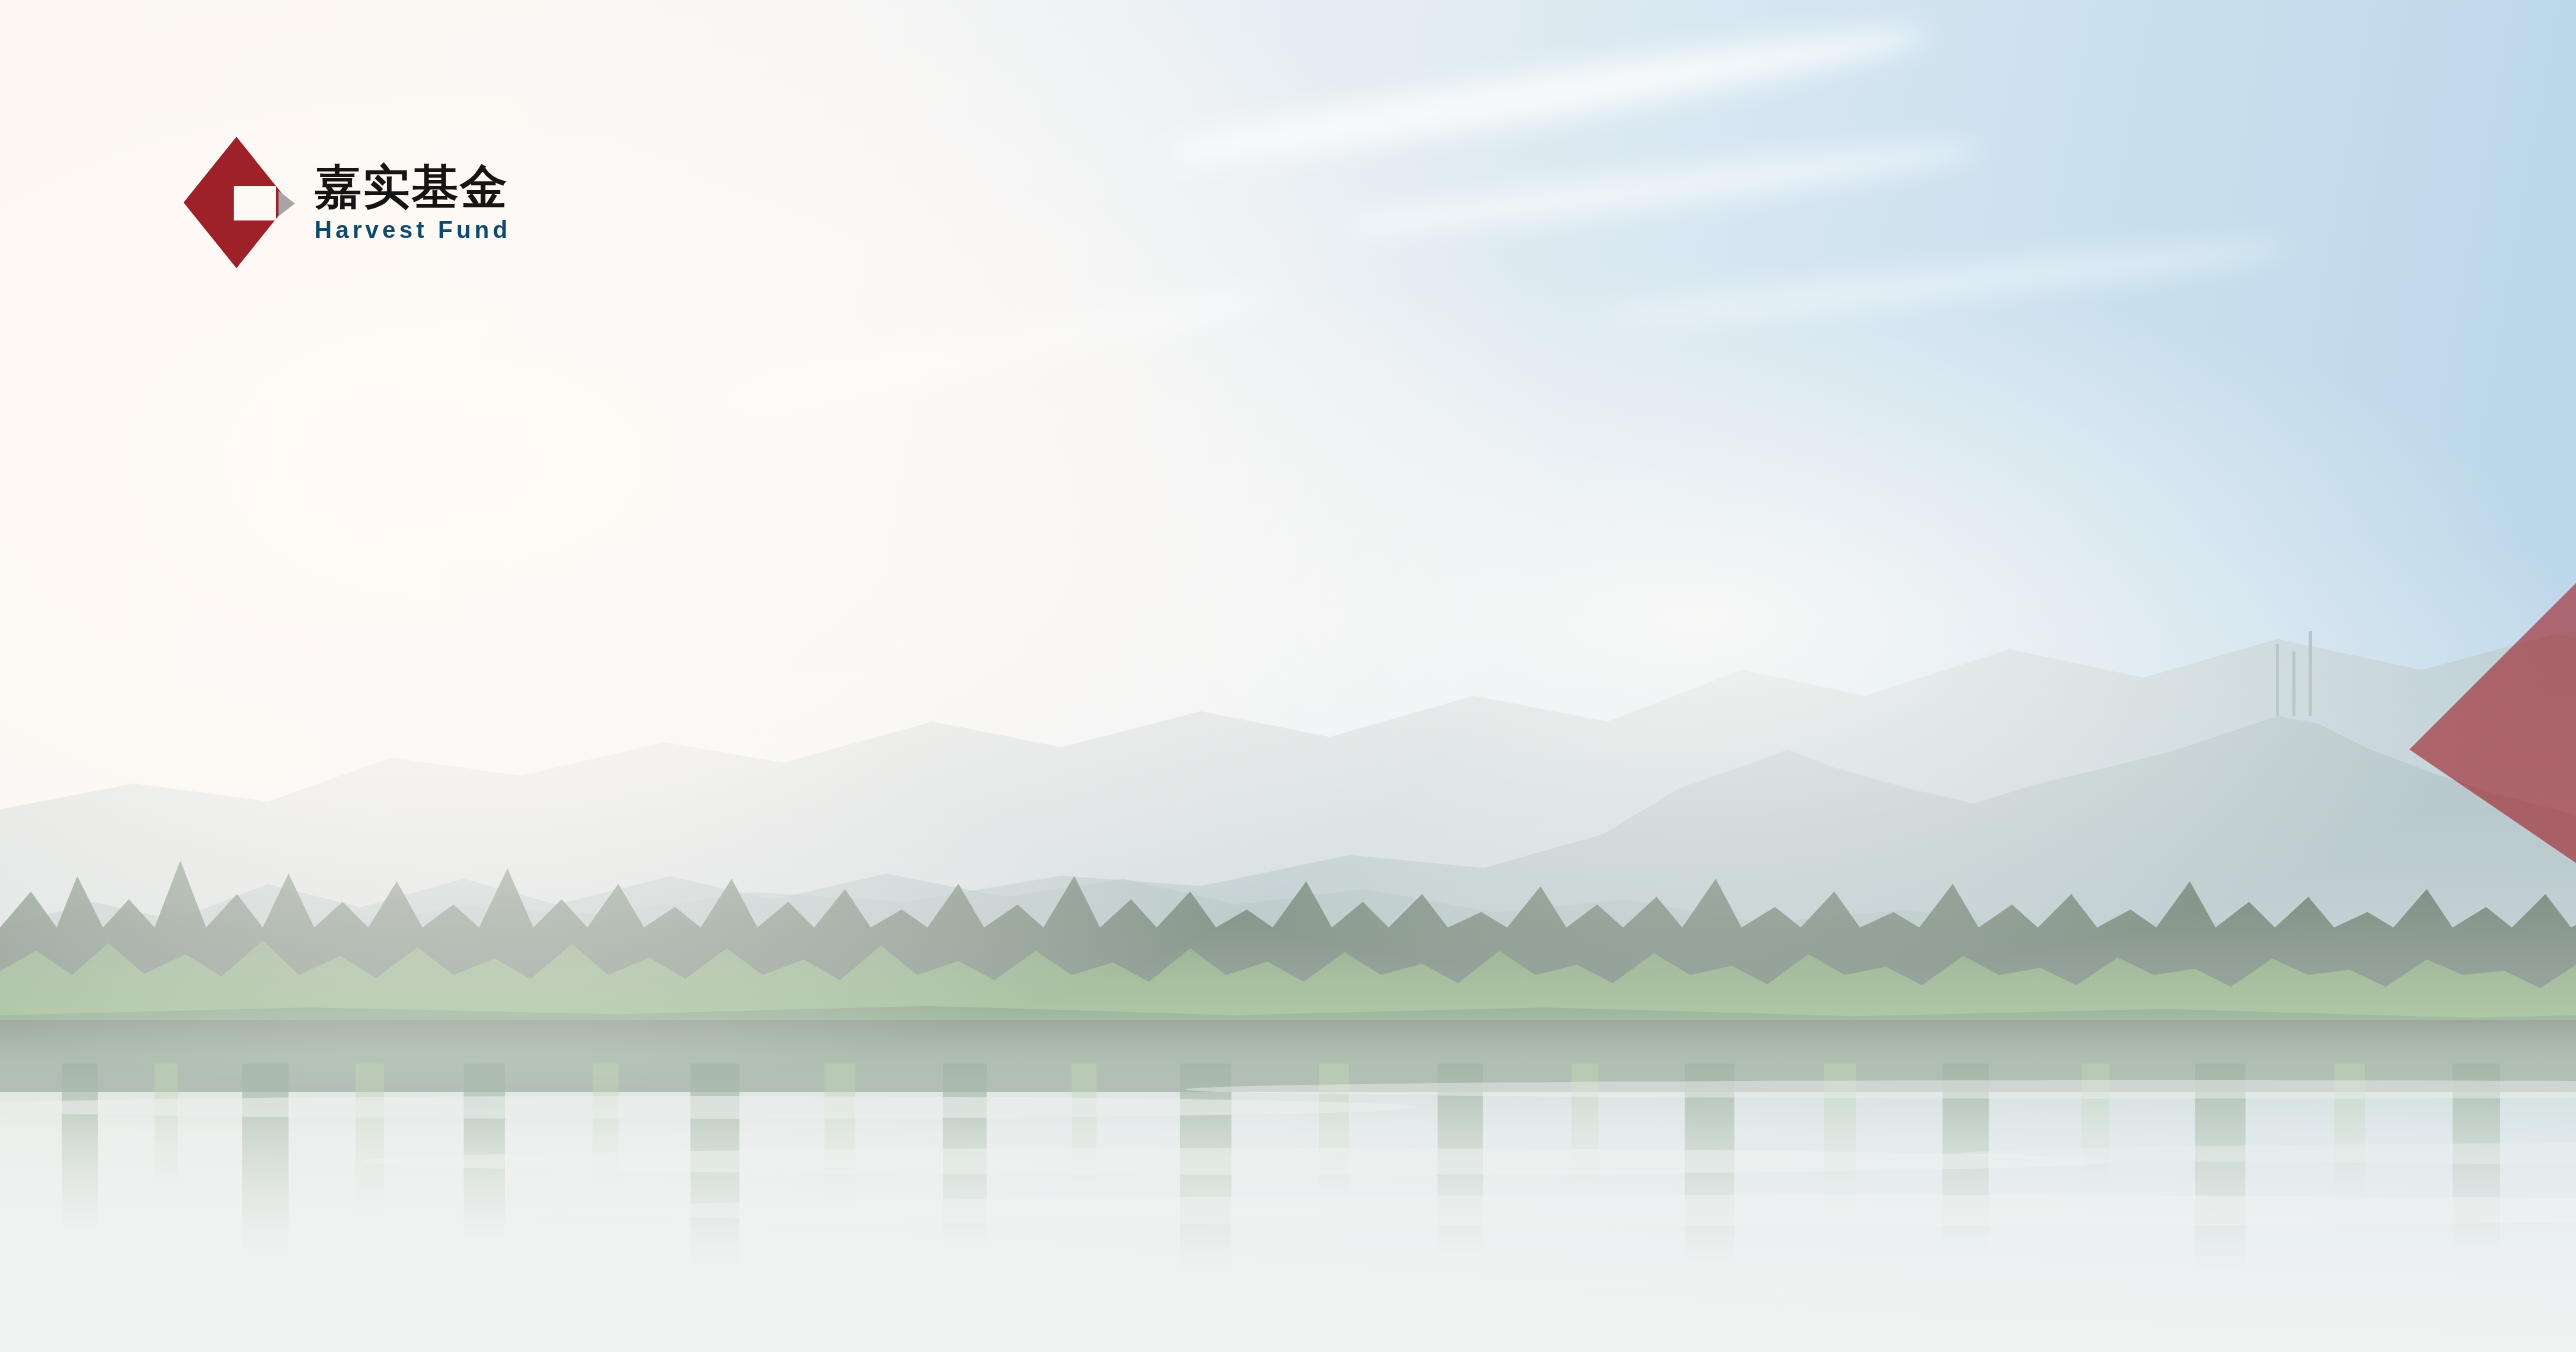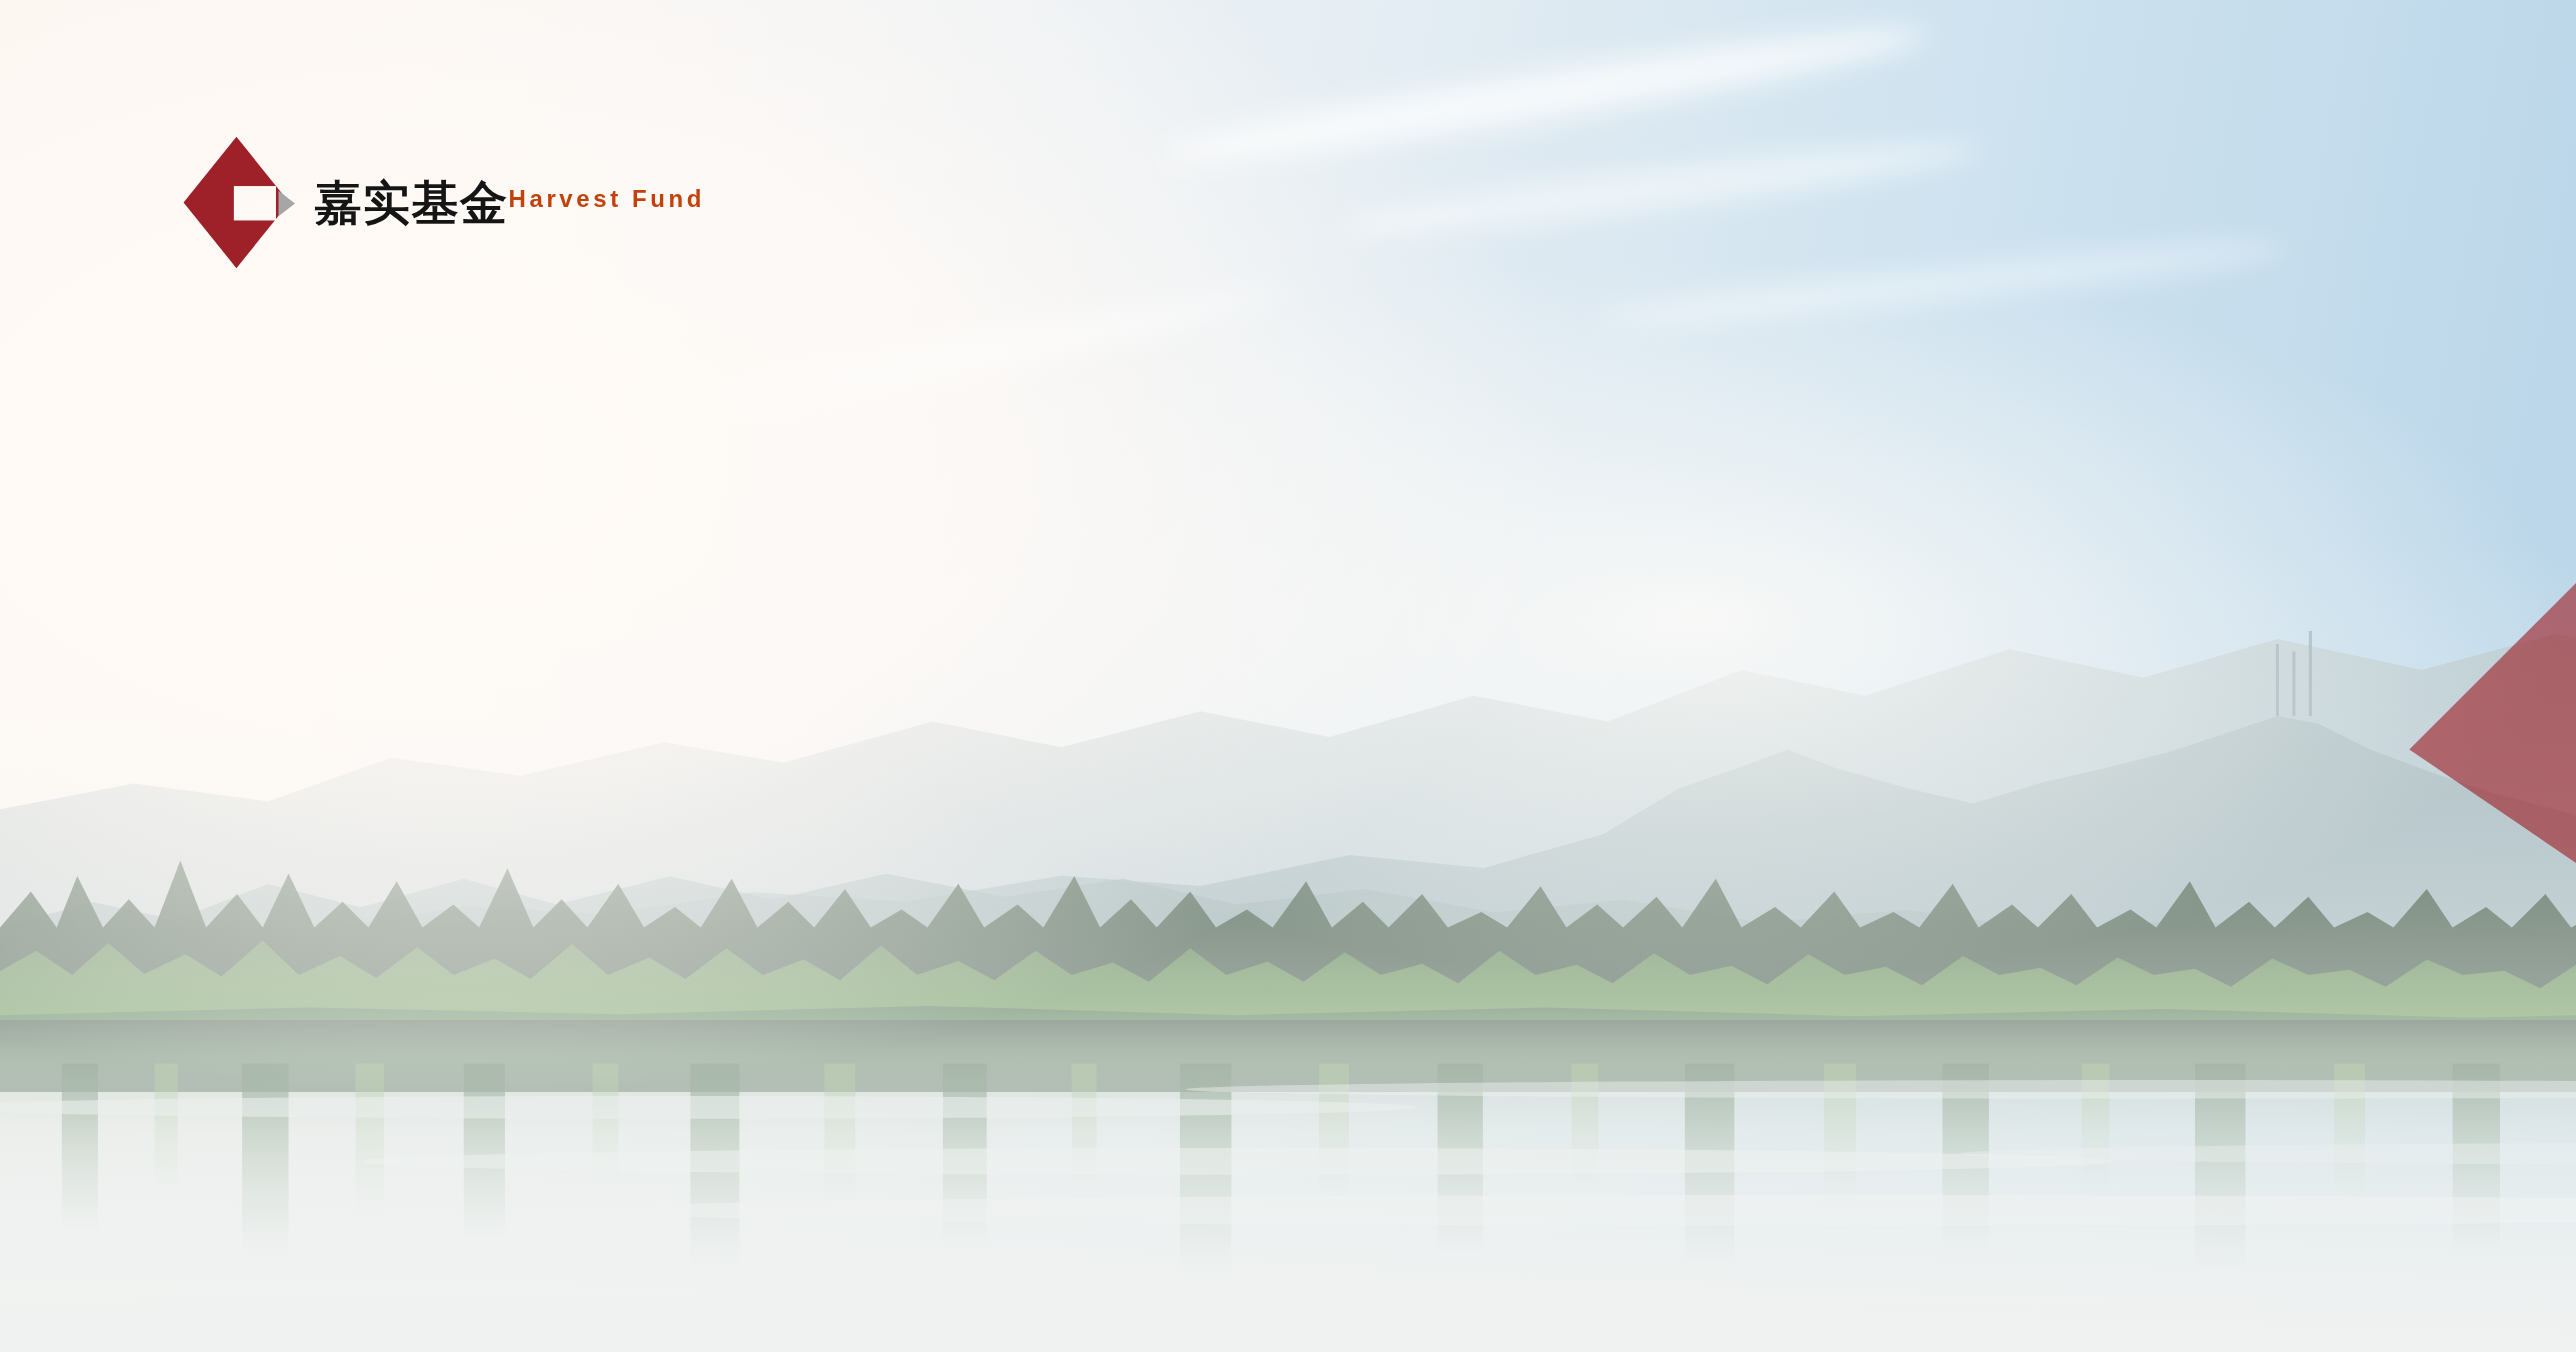--- a/index.html
+++ b/index.html
@@ -64,29 +64,29 @@
         rgba(243,241,236,.86) 82%,
         rgba(246,242,237,.95) 100%);
   }
 
   
   .markwrap{position:absolute;left:0;top:0;width:4122px;height:1352px;pointer-events:none;}
 
   
   #logo{position:absolute;left:181px;top:135px;display:flex;align-items:center;gap:0px;}
   #logo .mark{position:relative;width:116px;height:135px;flex:none;}
-  #logo .wordmark{margin-left:17.5px;display:flex;flex-direction:row;justify-content:center;}
+  #logo .wordmark{margin-left:17.5px;display:flex;flex-direction:column;justify-content:center;}
   #logo .cn{
     font-size:47px;line-height:1;font-weight:700;color:#151515;
     letter-spacing:1.5px;white-space:nowrap;
     font-family:"DejaVu Sans","Liberation Sans",sans-serif;
   }
   #logo .en{
     margin-top:8.2px;
-    font-size:24px;line-height:1;font-weight:700;color:#c2410c;
+    font-size:24px;line-height:1;font-weight:700;color:#0c4a6e;
     letter-spacing:3.6px;white-space:nowrap;
   }
 
   
   #title-block{position:absolute;left:882px;top:268px;}
   #year{
     font-size:170px;line-height:.86;color:#17284c;
     font-weight:400;letter-spacing:2.1px;
     transform:scaleX(.80);transform-origin:left top;
     font-family:"DejaVu Sans","Liberation Sans",sans-serif;

